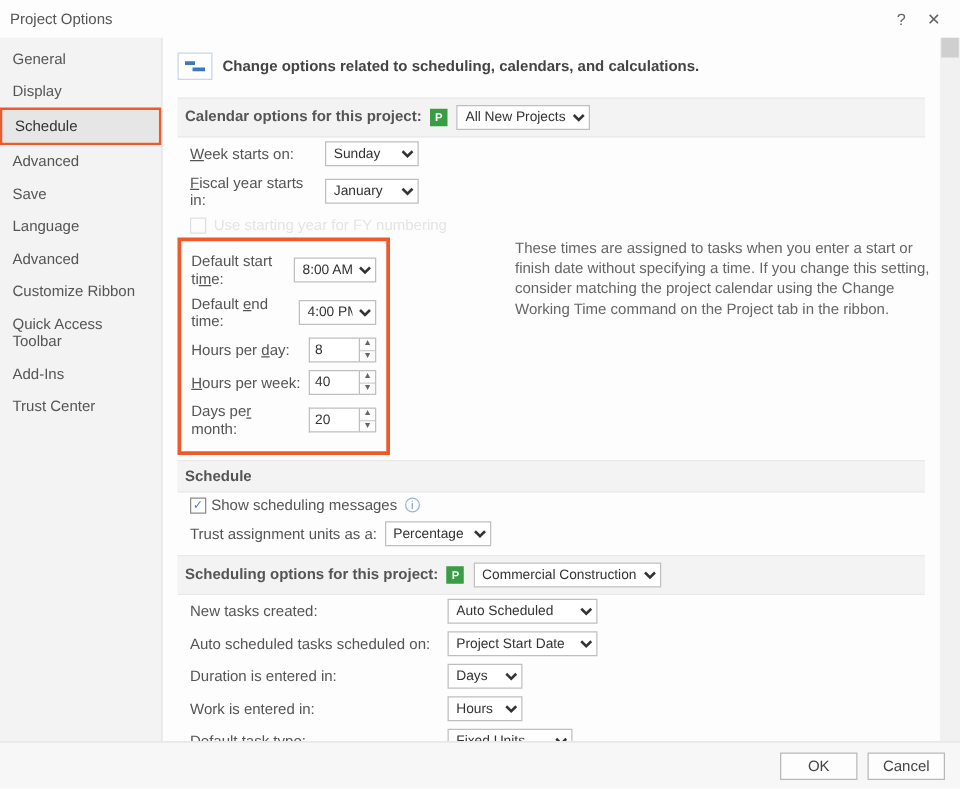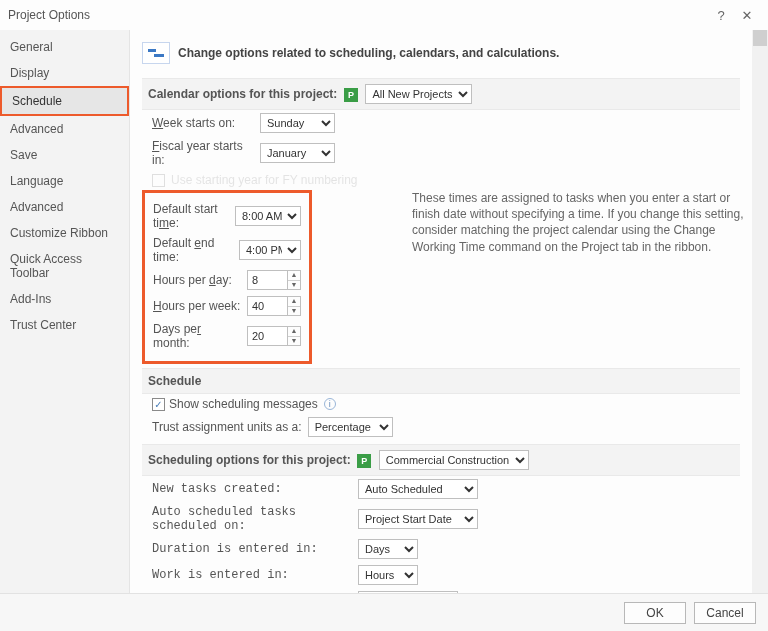--- a/index.html
+++ b/index.html
@@ -38,21 +38,21 @@
   .chk.checked::after { content:"✓"; }
   .info-ico { display:inline-block; width:12px; height:12px; border:1px solid #9ab6d8; border-radius:50%; font-size:9px; line-height:11px; text-align:center; color:#6a8fbe; margin-left:2px; }
   .prjico { display:inline-block; width:14px; height:14px; background:#3a9d46; color:#fff; font-size:9px; font-weight:bold; text-align:center; line-height:14px; margin-right:4px; }
   .faded { opacity:0.25; }
   .scrollbar { width:16px; background:#f1f1f1; position:relative; }
   .scrollbar .thumb { position:absolute; top:0; left:1px; width:14px; height:16px; background:#cfcfcf; }
   .footer { height:38px; border-top:1px solid #e2e2e2; background:#f7f7f7; display:flex; align-items:center; justify-content:flex-end; padding:0 12px; gap:8px;}
   .footer .fbtn { width:62px; height:22px; border:1px solid #b8b8b8; background:#fdfdfd; text-align:center; line-height:20px; color:#444; cursor:default; }
   .muted { color:#9a9a9a; }
   .lbl-120 { display:inline-block; width:102px; }
-  .lbl-200 { display:inline-block; width:200px;font-family:Liberation Mono, monospace; }
+  .lbl-200 { display:inline-block; width:200px; }
 </style>
 </head>
 <body>
 
 <div class="window">
   <div class="titlebar">
     <span class="title">Project Options</span>
     <span class="btn">?</span>
     <span class="btn">✕</span>
   </div>

